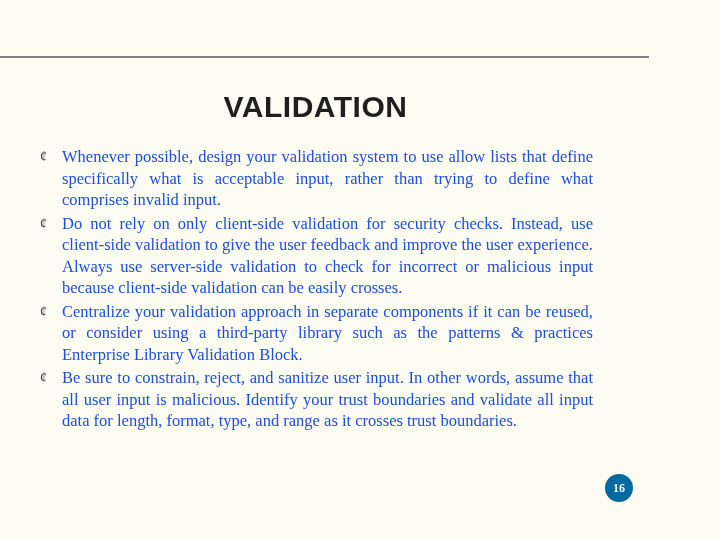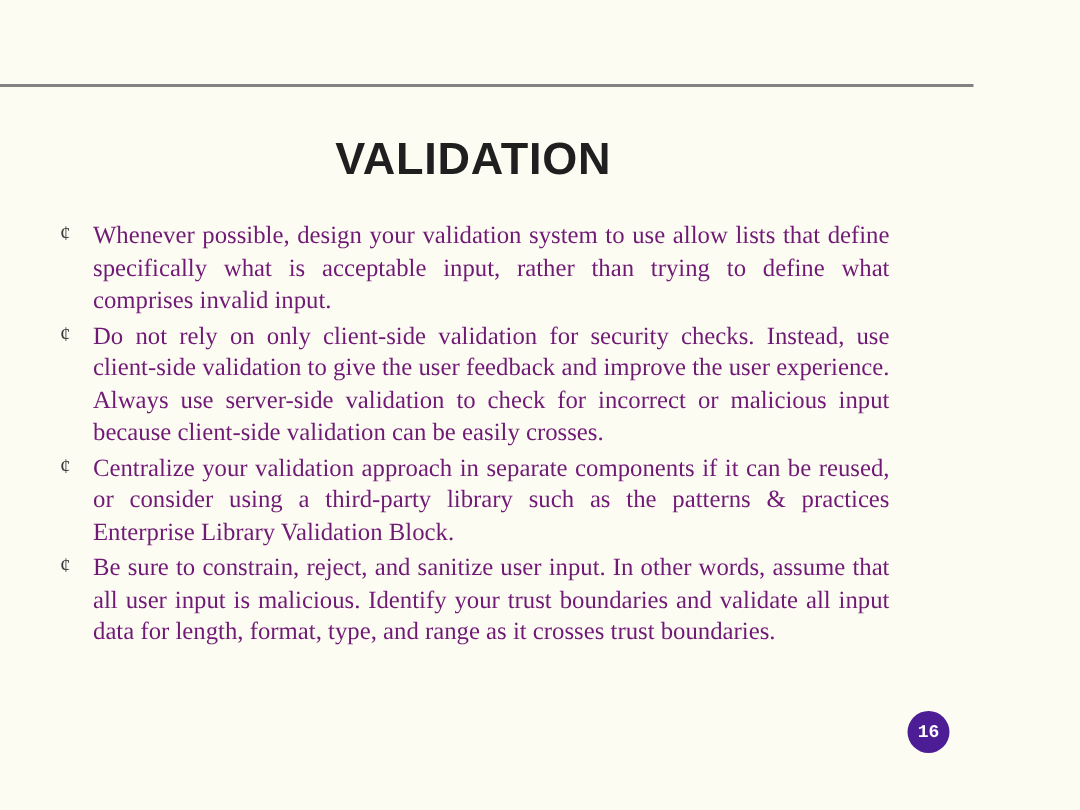--- a/index.html
+++ b/index.html
@@ -46,33 +46,33 @@
     font-size: 14px;
     line-height: 22px;
     color: #3a3a3a;
     text-align: left;
     padding-left: 2px;
   }
   .bullet-text {
     flex: 1;
     font-size: 16.5px;
     line-height: 21.5px;
-    color: #701a75;
+    color: #1d4ed8;
     text-align: justify;
   }
   .page-num {
     position: absolute;
     right: 16px;
     bottom: 38px;
     width: 28px;
     height: 28px;
     border-radius: 50%;
-    background: #4c1d95;
+    background: #0369a1;
     color: #fff;
-    font-family: Liberation Mono, monospace;
+    font-family: Liberation Serif, serif;
     font-size: 12px;
     font-weight: bold;
     display: flex;
     align-items: center;
     justify-content: center;
   }
 </style>
 </head>
 <body>
 

